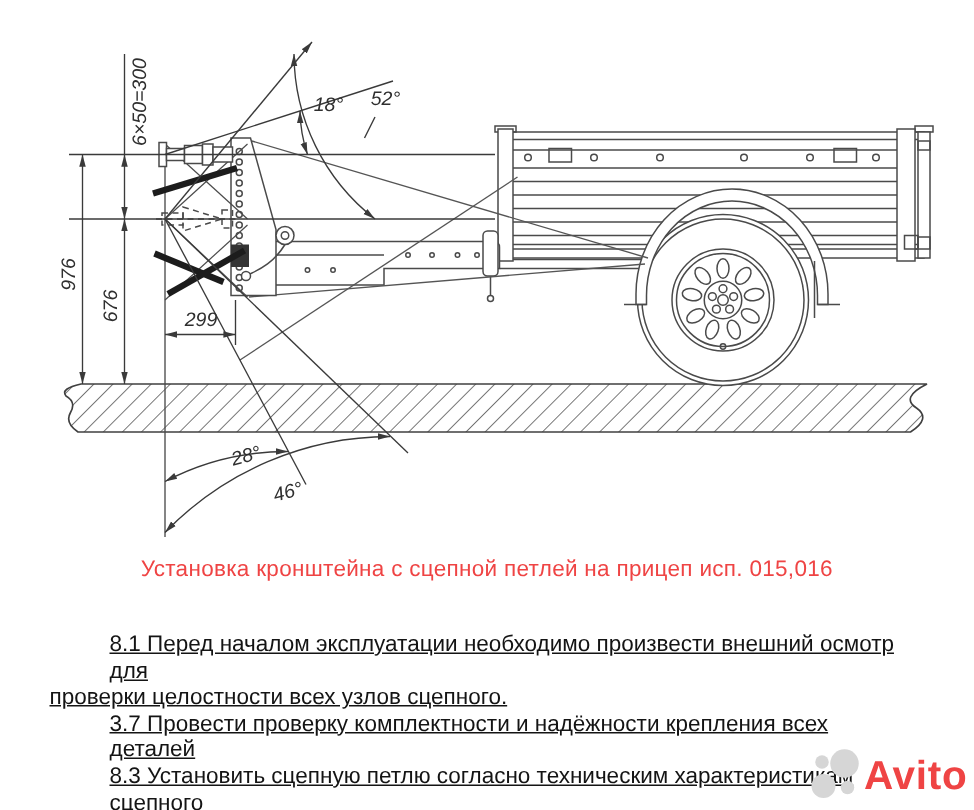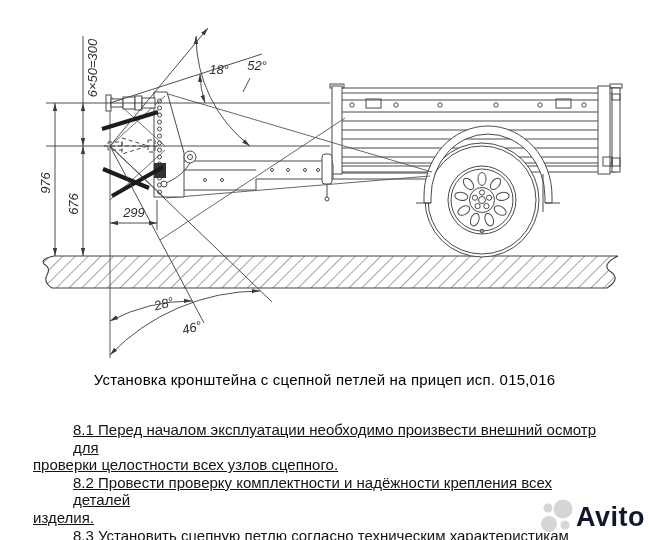--- a/index.html
+++ b/index.html
@@ -1,28 +1,28 @@
 <!DOCTYPE html>
 <html><head>
 <meta charset="utf-8">
 <style>
   html,body{margin:0;padding:0;background:#fff;}
   .page{position:relative;width:649px;height:540px;background:#ffffff;overflow:hidden;
         font-family:"Liberation Sans",sans-serif;color:#1e1e1e;}
   .drawing{position:absolute;left:0;top:0;}
   .dim{font:italic 13px "Liberation Sans",sans-serif;fill:#2f2f2f;}
   .caption{position:absolute;left:0;top:371px;width:100%;text-align:center;
-           font-size:15px;color:#000000;letter-spacing:.2px;}
+           font-size:15px;color:#ef4444;letter-spacing:.2px;}
   .instructions{position:absolute;left:33px;right:36px;top:421px;
                 font-size:15px;line-height:17.6px;color:#141414;}
   .instructions p{margin:0;}
   .instructions .ln{display:block;text-decoration:underline;}
   .instructions .ind{padding-left:40px;}
   .watermark{position:absolute;left:538px;top:497px;display:flex;align-items:center;
-             color:#0f172a;}
+             color:#ef4444;}
   .watermark .wm-text{font-size:27px;font-weight:bold;letter-spacing:.5px;line-height:40px;}
 </style>
 </head>
 <body>
 
 <div class="page">
 
   <svg class="drawing" width="649" height="368" viewBox="0 0 649 368">
     <defs>
       <marker id="arw" viewBox="0 0 10 10" refX="9" refY="5" markerWidth="9" markerHeight="9" orient="auto-start-reverse" markerUnits="userSpaceOnUse">
@@ -225,22 +225,21 @@
   </svg>
 
   <div class="caption">Установка кронштейна с сцепной петлей на прицеп исп. 015,016</div>
 
   <div class="instructions">
     <p>
       <span class="ln ind">8.1 Перед началом эксплуатации необходимо произвести внешний осмотр для</span>
       <span class="ln">проверки целостности всех узлов сцепного.</span>
     </p>
     <p>
-      <span class="ln ind">8.2 Провести проверку комплектности и надёжности крепления всех деталей</span>
-      <span class="ln">изделия.</span>
+      <span class="ln ind">3.7 Провести проверку комплектности и надёжности крепления всех деталей</span>
     </p>
     <p>
       <span class="ln ind">8.3 Установить сцепную петлю согласно техническим характеристикам сцепного</span>
 
     </p>
   </div>
 
   <div class="watermark">
     <svg width="38" height="40" viewBox="0 0 38 40">
       <circle cx="10" cy="11" r="4.5" fill="#d6d6d6"></circle>

